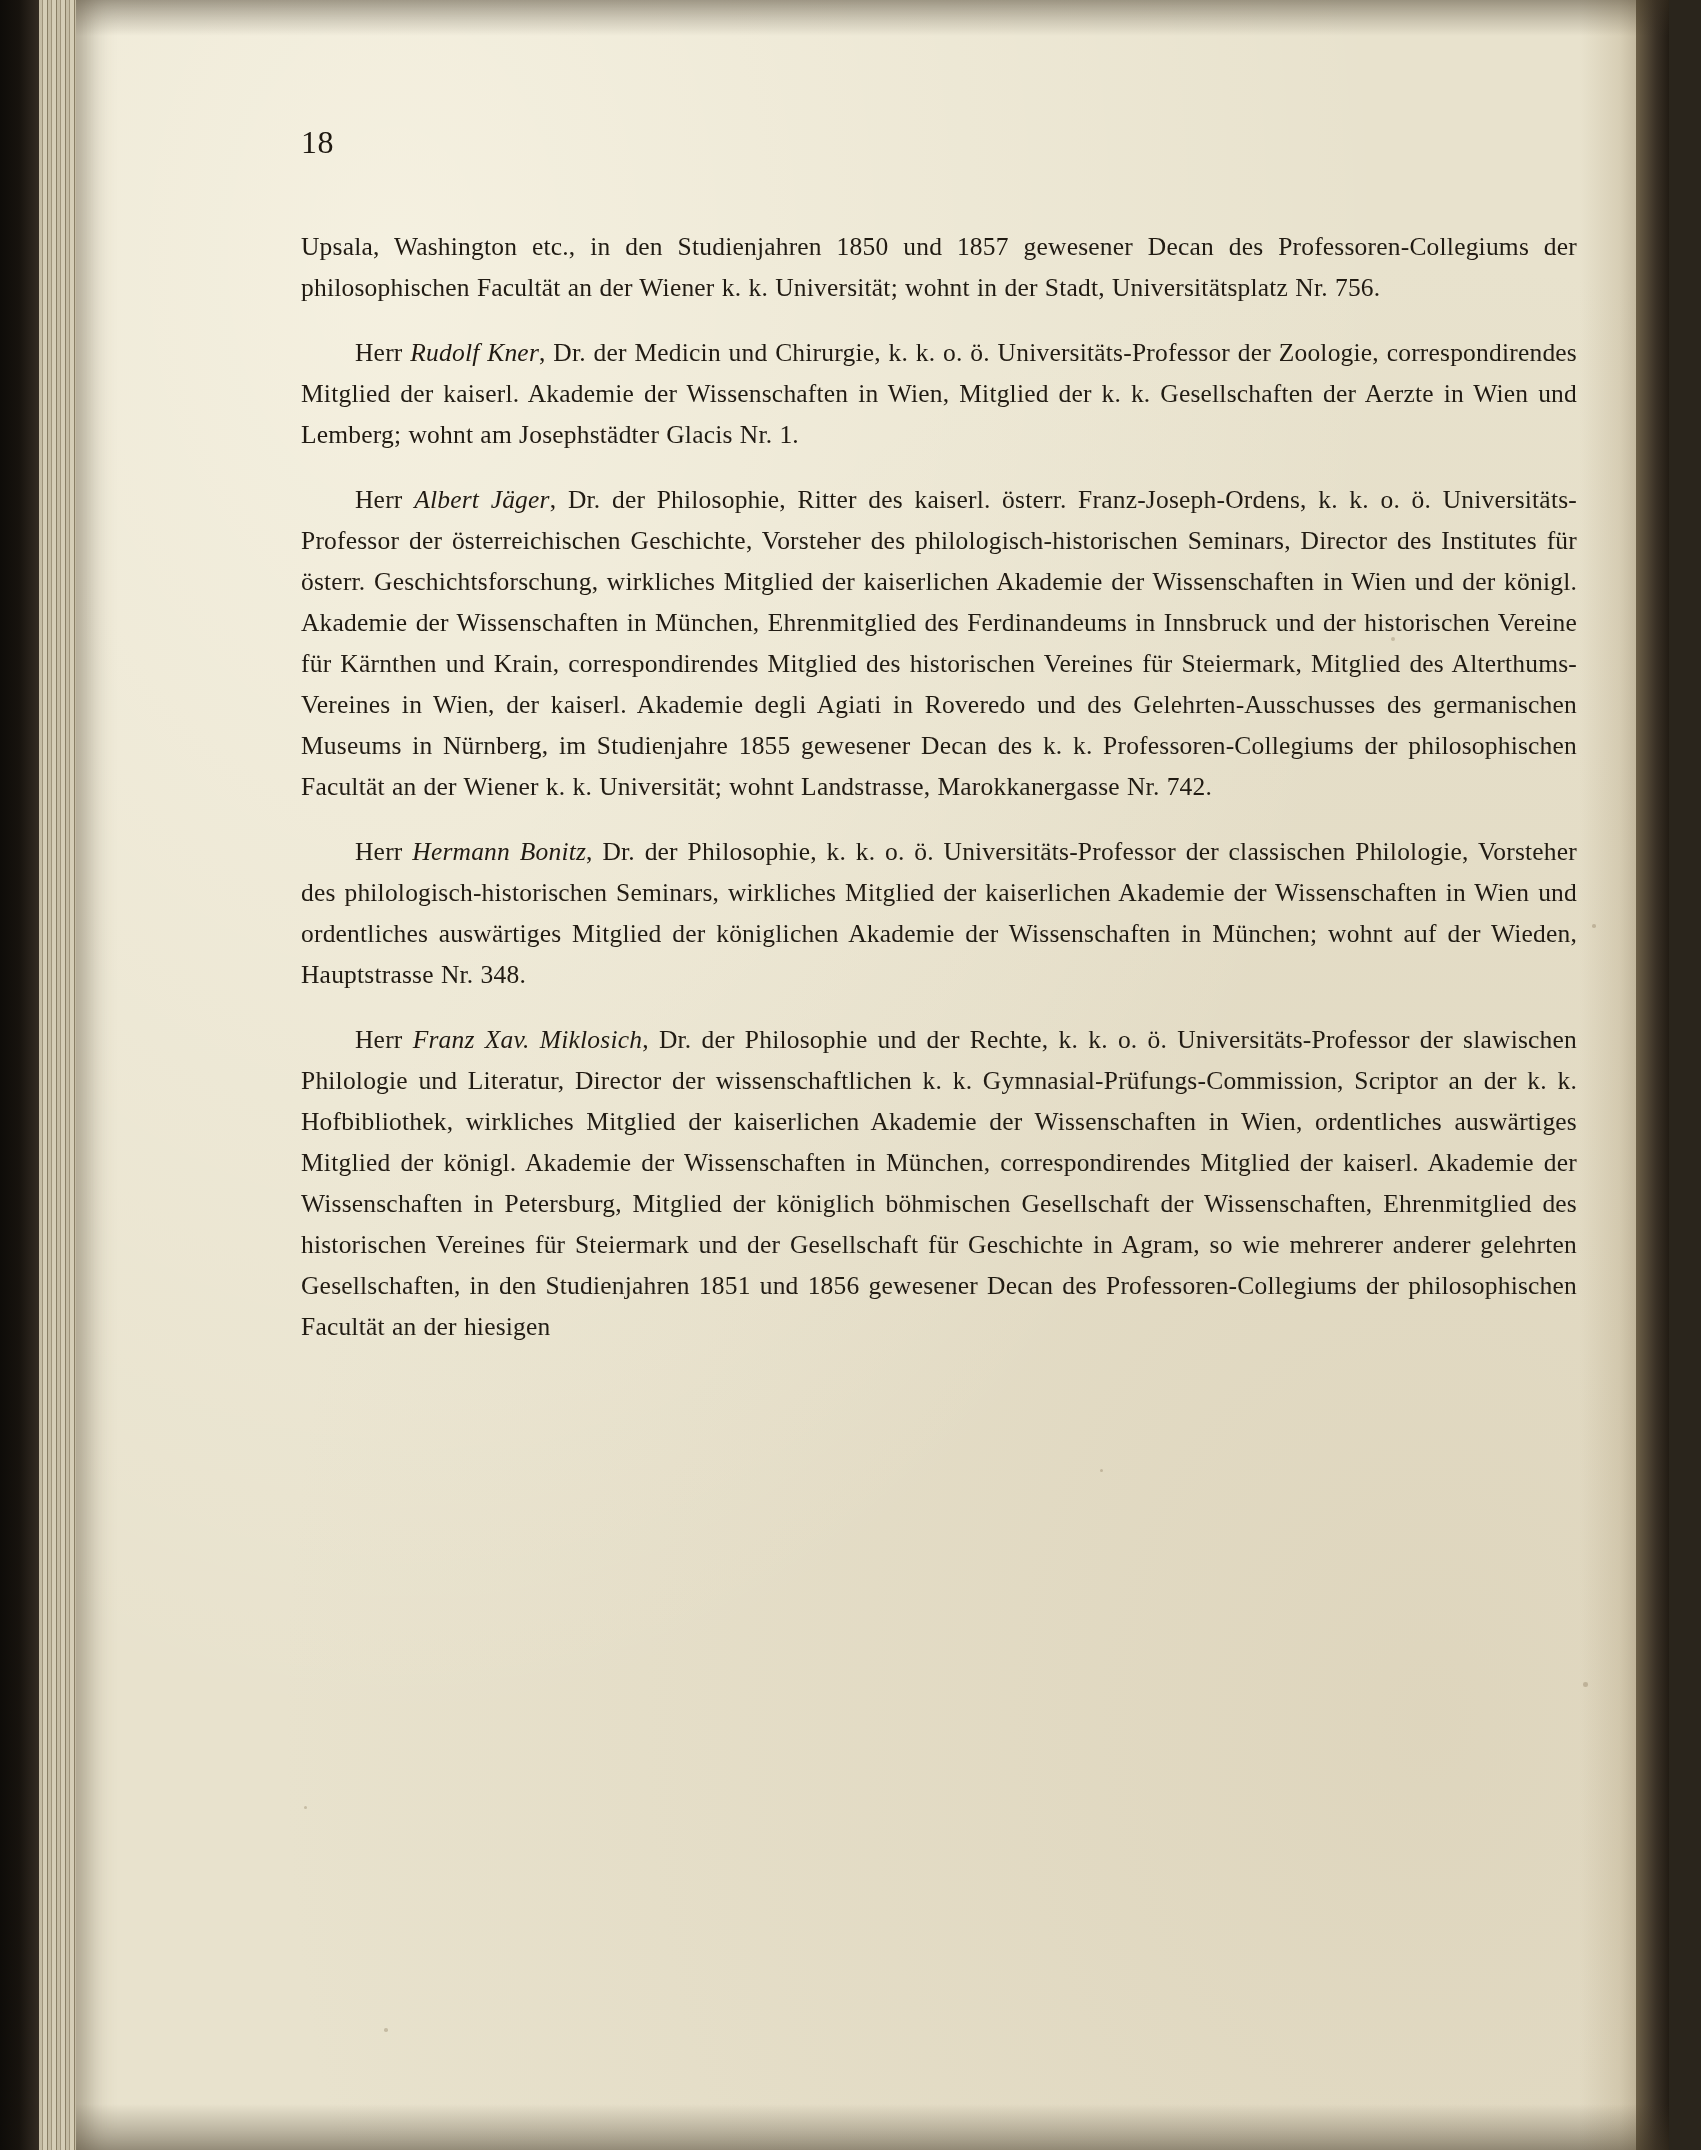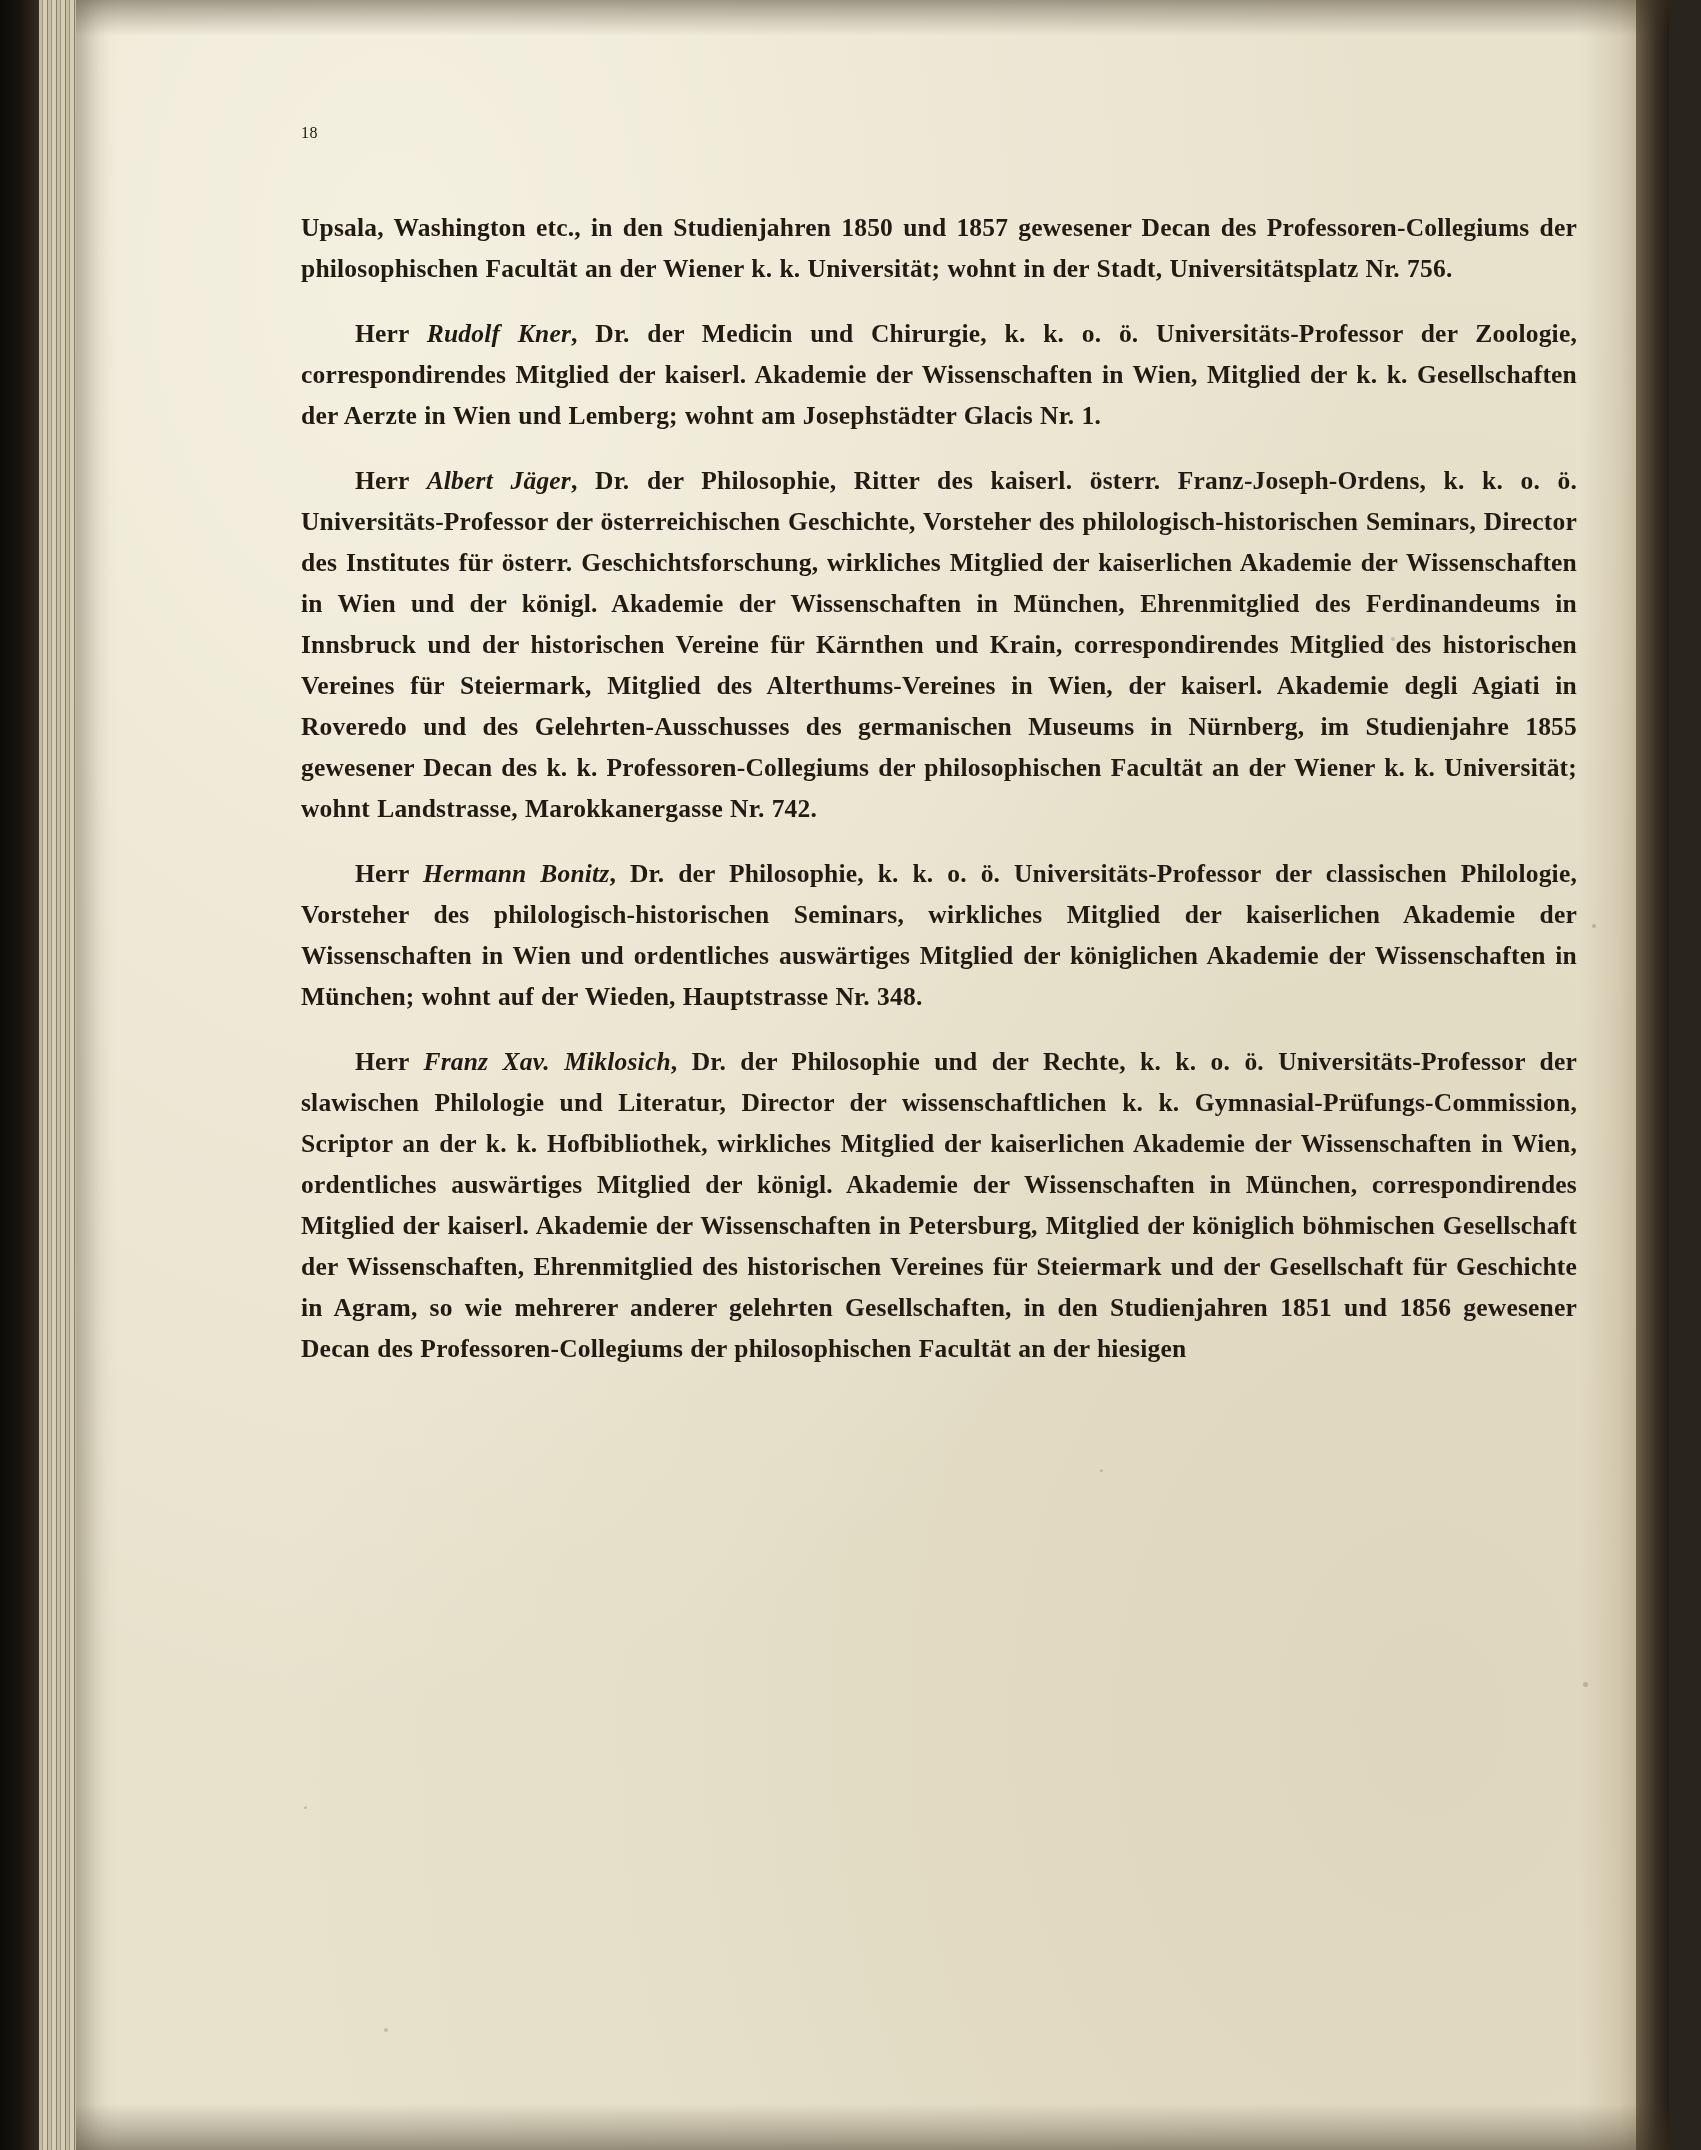--- a/index.html
+++ b/index.html
@@ -95,36 +95,35 @@
 
   
   .text-area {
     position: absolute;
     left: 225px;
     top: 124px;
     width: 1276px;
   }
 
   .folio {
-    font-size: 16px;
+    font-size: 32px;
     color: #221c14;
     letter-spacing: 0.6px;
     margin-bottom: 65px;
     font-family: "Liberation Serif", serif;
   }
 
   .para {
     font-size: 25.5px;
     line-height: 41px;
     color: #241e16;
     text-align: justify;
     margin: 0 0 0 0;
     letter-spacing: 0.2px;
     word-spacing: 0.6px;
-    font-weight: bold;
   }
   .para + .para { margin-top: 1.2px; }
   .para.indent { text-indent: 54px; margin-top: 24px; }
 
   .para i {
     font-style: italic;
   }
 
   
   .text-area {

